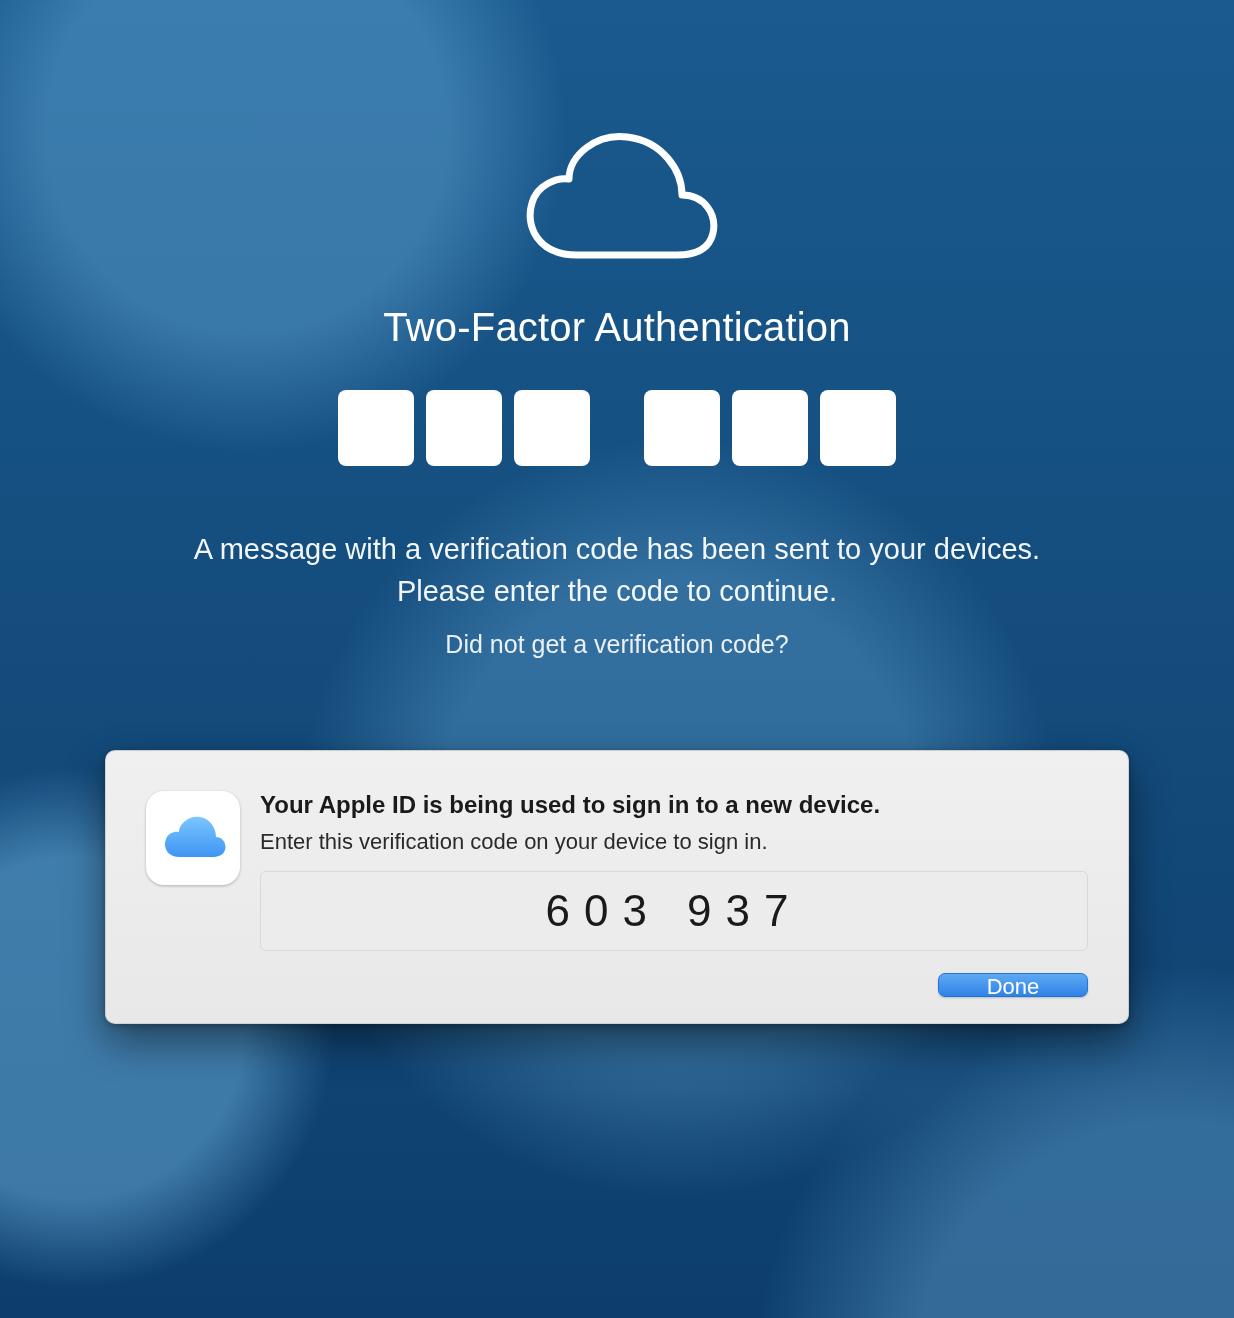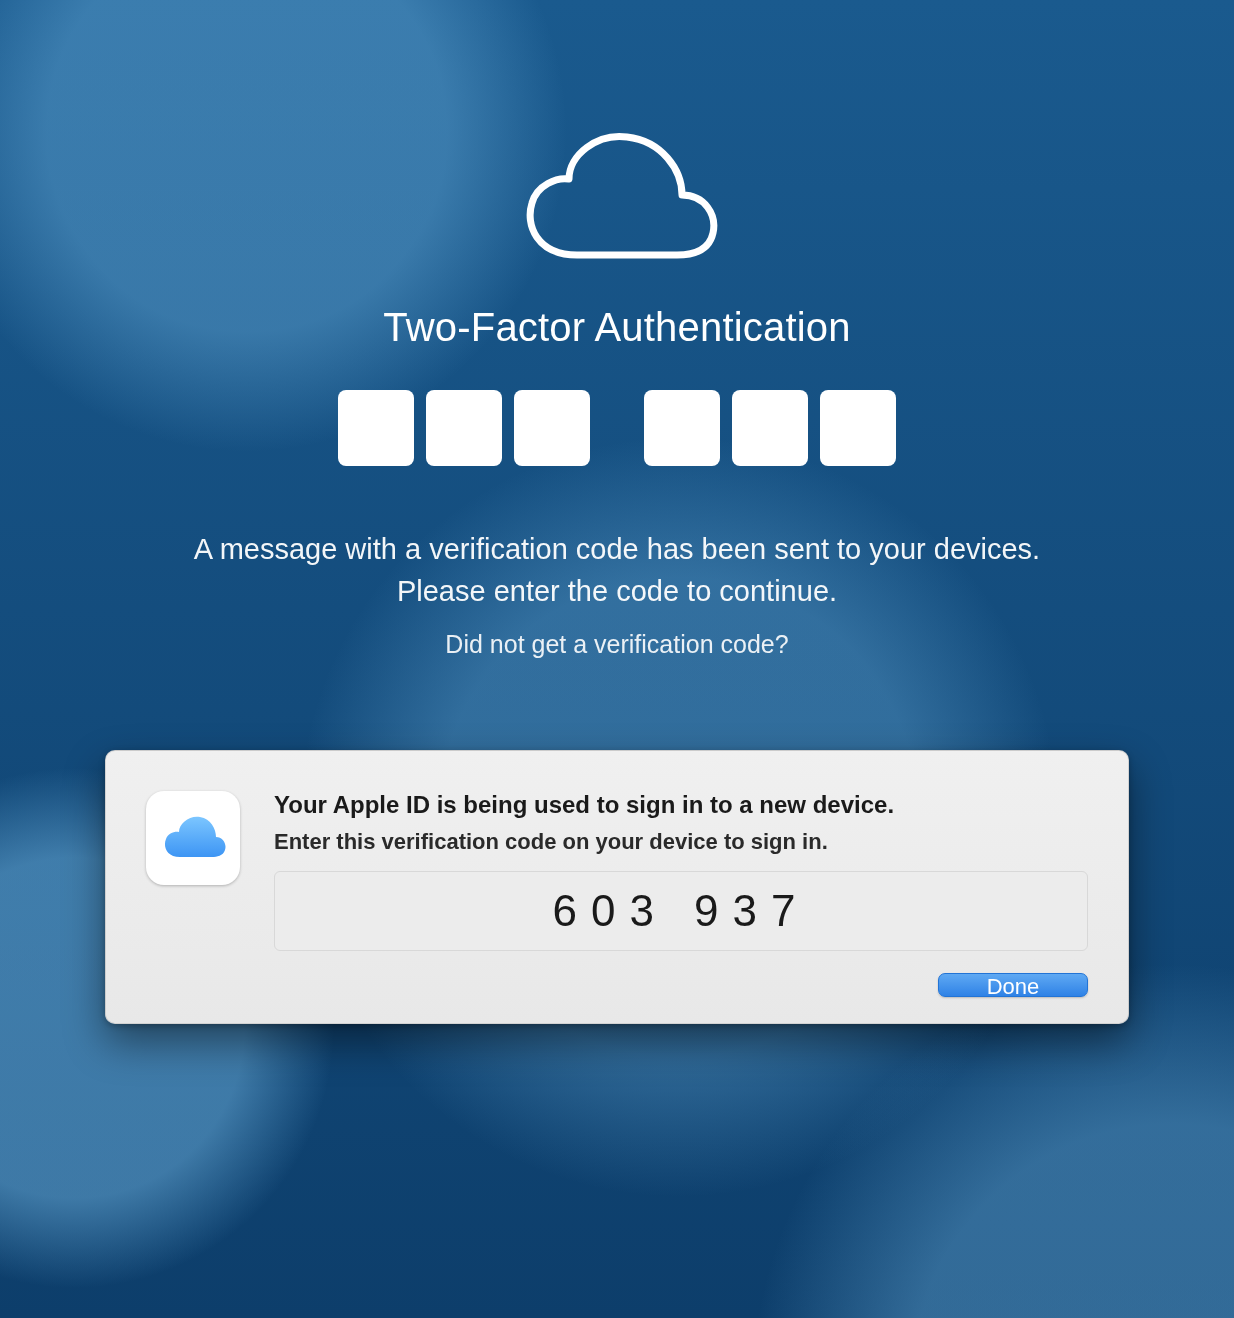--- a/index.html
+++ b/index.html
@@ -76,40 +76,40 @@
     position: absolute;
     left: 105px; right: 105px;
     top: 750px;
     background: linear-gradient(180deg, #f0f0f0 0%, #e8e8e8 100%);
     border-radius: 10px;
     border: 1px solid rgba(0,0,0,0.12);
     box-shadow: 0 18px 40px rgba(0,0,0,0.45), 0 2px 6px rgba(0,0,0,0.25);
     padding: 40px 40px 26px 40px;
     color: #222;
   }
-  .dialog-body { display: flex; gap: 34px; align-items: flex-start; }
+  .dialog-body { display: flex; gap: 20px; align-items: flex-start; }
   .app-icon {
     width: 94px; height: 94px;
     background: #fff;
     border-radius: 18px;
     box-shadow: 0 1px 3px rgba(0,0,0,0.25);
     display: flex; align-items: center; justify-content: center;
     flex: none;
   }
   .app-icon svg { width: 66px; height: 50px; display: block; }
   .dialog-text { flex: 1; }
   .dialog-title {
     font-size: 24px;
     font-weight: 700;
     color: #1a1a1a;
     margin-bottom: 10px;
   }
   .dialog-sub {
     font-size: 22px;
-    font-weight: 700;
+    font-weight: 400;
     color: #2a2a2a;
   }
   .code-display {
     margin-top: 16px;
     background: #ececec;
     border: 1px solid #d8d8d8;
     border-radius: 6px;
     height: 80px;
     display: flex; align-items: center; justify-content: center;
     font-size: 44px;

